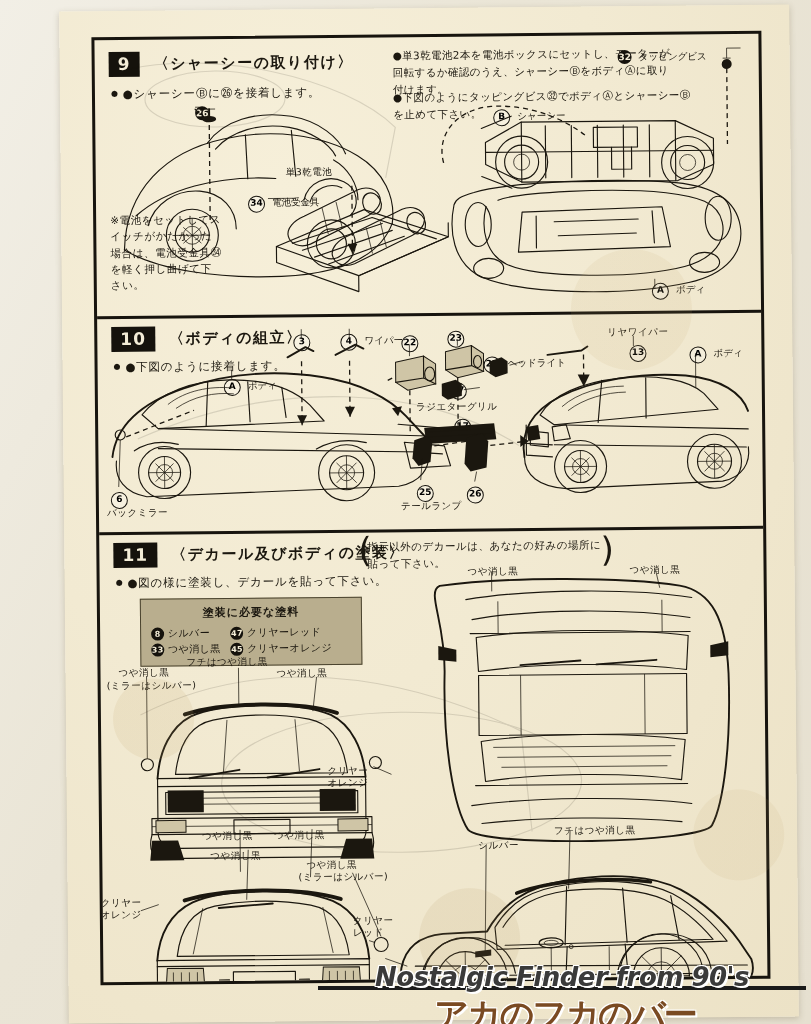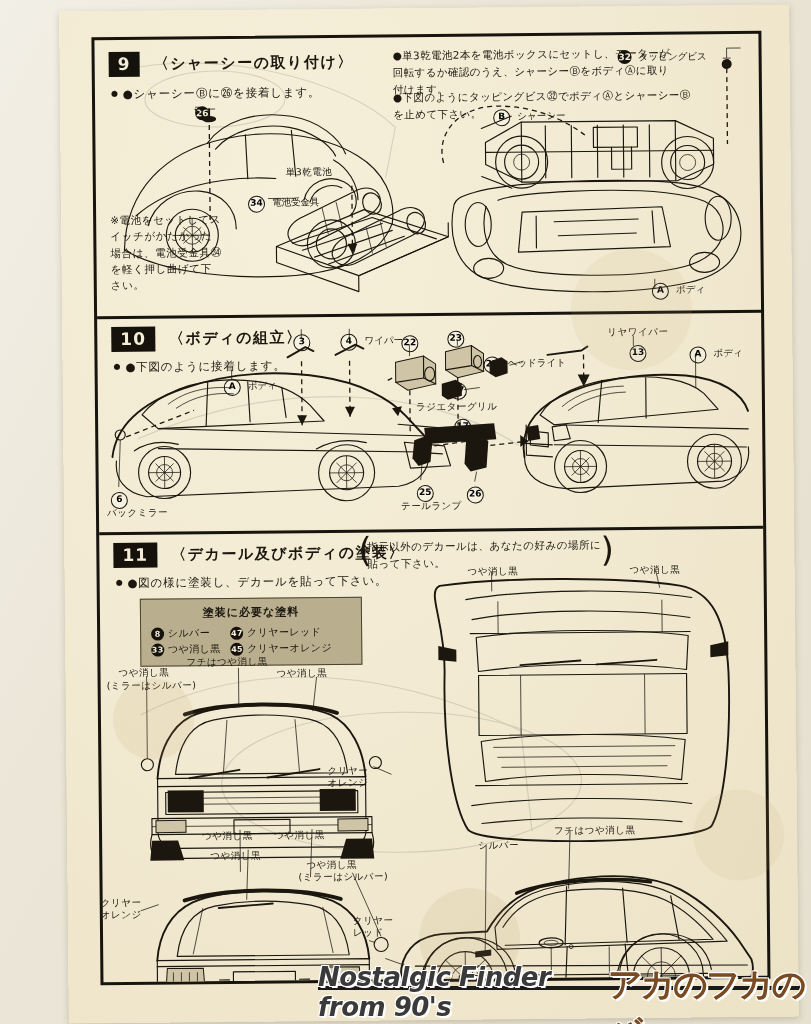--- a/index.html
+++ b/index.html
@@ -69,21 +69,21 @@
   .paintbox table{border-collapse:collapse;margin-top:5px;}
   .paintbox td{font-size:10px;padding:1px 10px 1px 0;letter-spacing:.4px;white-space:nowrap;}
   .paren{
     position:absolute;font-size:10.5px;line-height:1.6;letter-spacing:.5px;
   }
   .paren .b{position:absolute;font-size:34px;line-height:30px;top:-4px;}
 
   
   #wm{
     position:absolute;left:318px;bottom:6px;width:488px;height:56px;
-    display:flex;
+    display:flex;align-items:center;flex-direction:column;
   }
   #wm .bar{position:absolute;left:0;right:0;top:24px;height:4px;background:#1a1a1a;}
   #wm .nf{
     position:relative;font-size:26px;font-weight:bold;font-style:italic;
     color:#3a3a3a;letter-spacing:-.5px;
     text-shadow:2px 2px 0 #fff,-1px -1px 0 #fff,1px -1px 0 #fff,-1px 1px 0 #fff;
   }
   #wm .kana{
     position:relative;margin-left:6px;font-size:34px;font-weight:bold;
     color:#7a4a22;letter-spacing:-2px;

